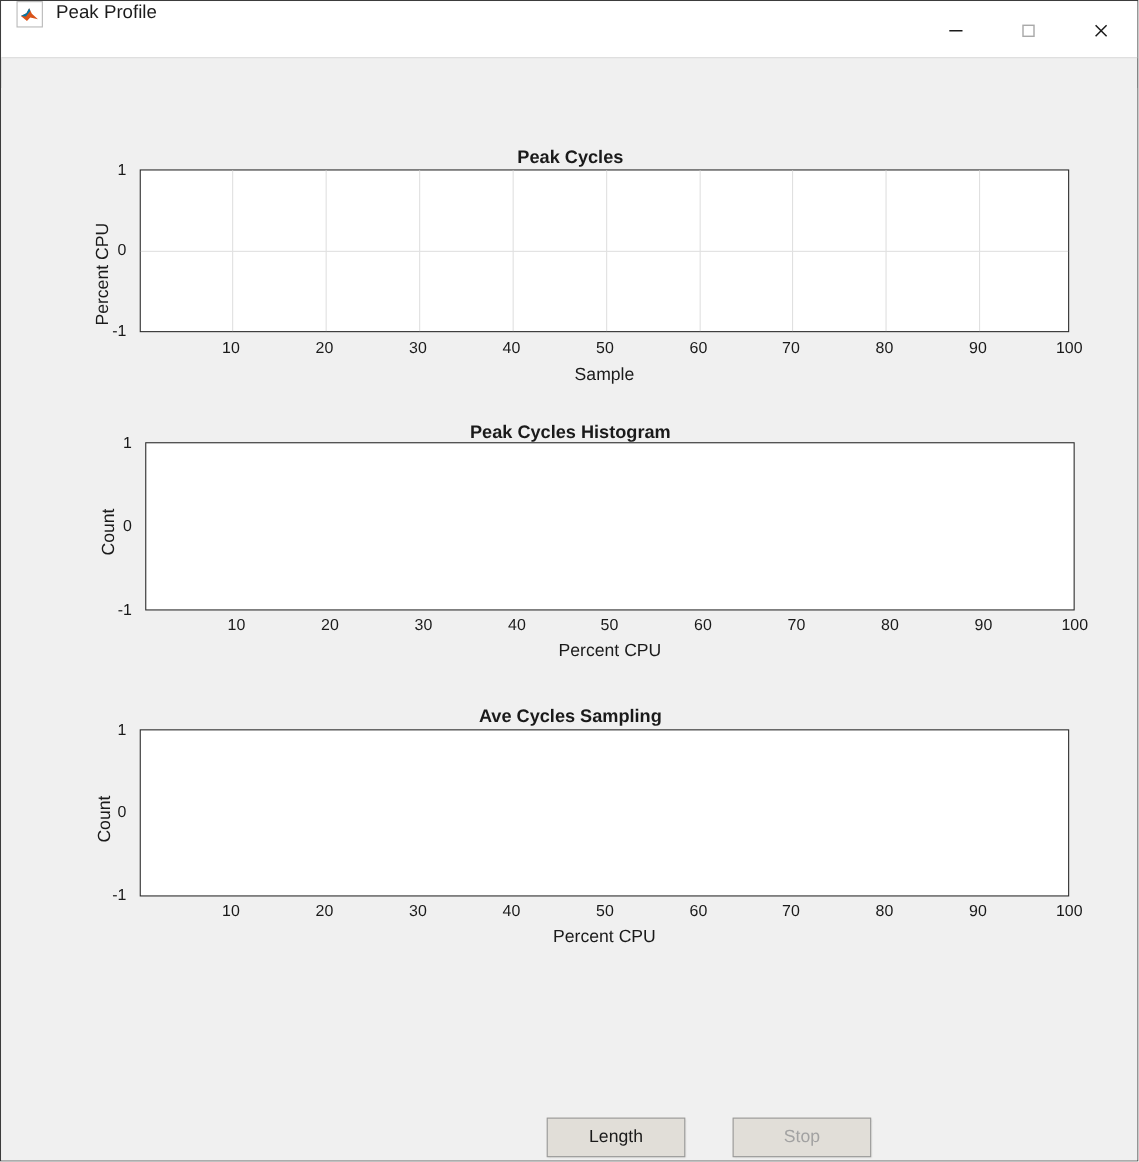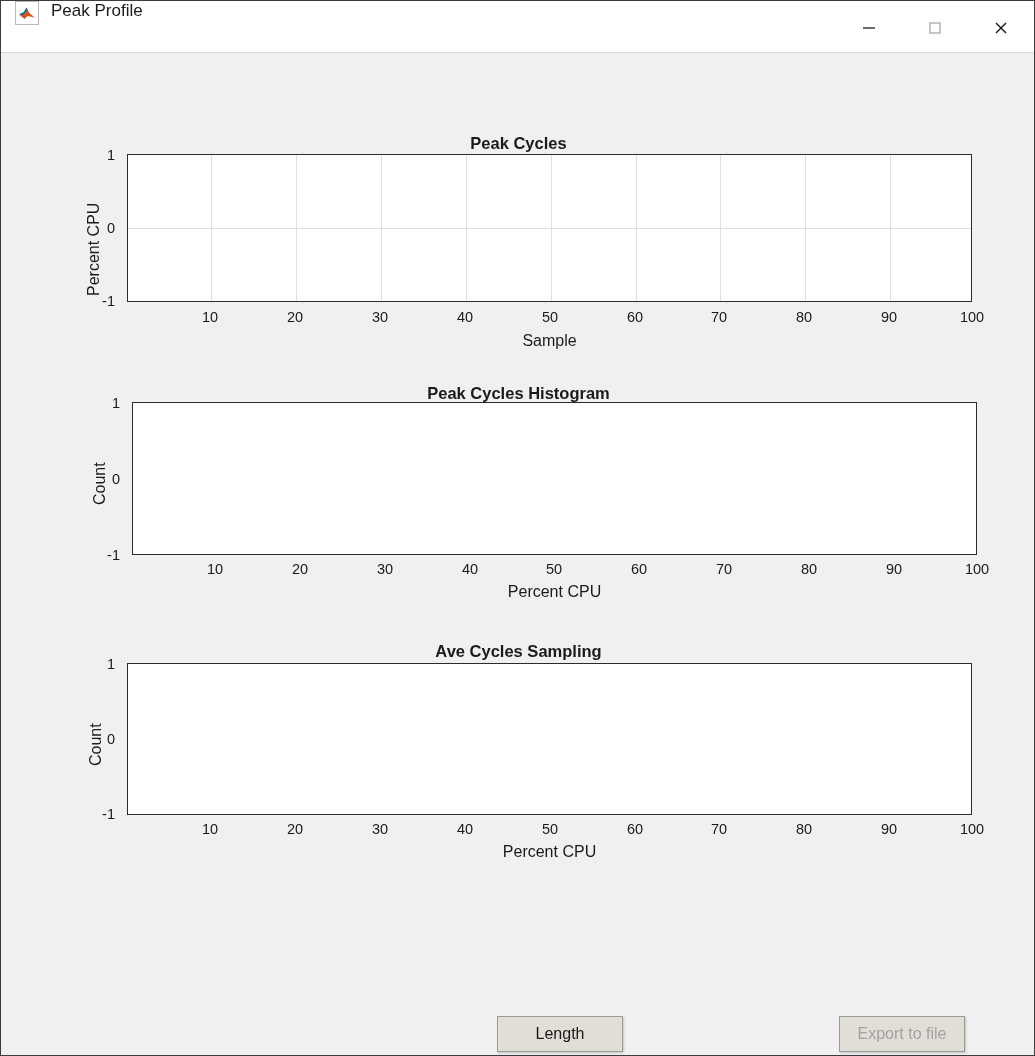--- a/index.html
+++ b/index.html
@@ -265,16 +265,16 @@
       <div class="tick-x" style="left:803px;top:741px;">80</div>
       <div class="tick-x" style="left:888px;top:741px;">90</div>
       <div class="tick-x" style="left:971px;top:741px;">100</div>
 
       <div class="xlabel" style="top:763px;left:126px;width:845px;">Percent CPU</div>
       <div class="ylabel" style="left:86px;top:686px;">Count</div>
     </div>
 
 
     <div class="btn" style="left:496px;top:936px;width:126px;">Length</div>
-    <div class="btn disabled" style="left:838px;top:936px;width:126px;">Export to file</div>
+    <div class="btn disabled" style="left:665px;top:936px;width:126px;">Stop</div>
 
   </div>
 </div>
 
 </body></html>

